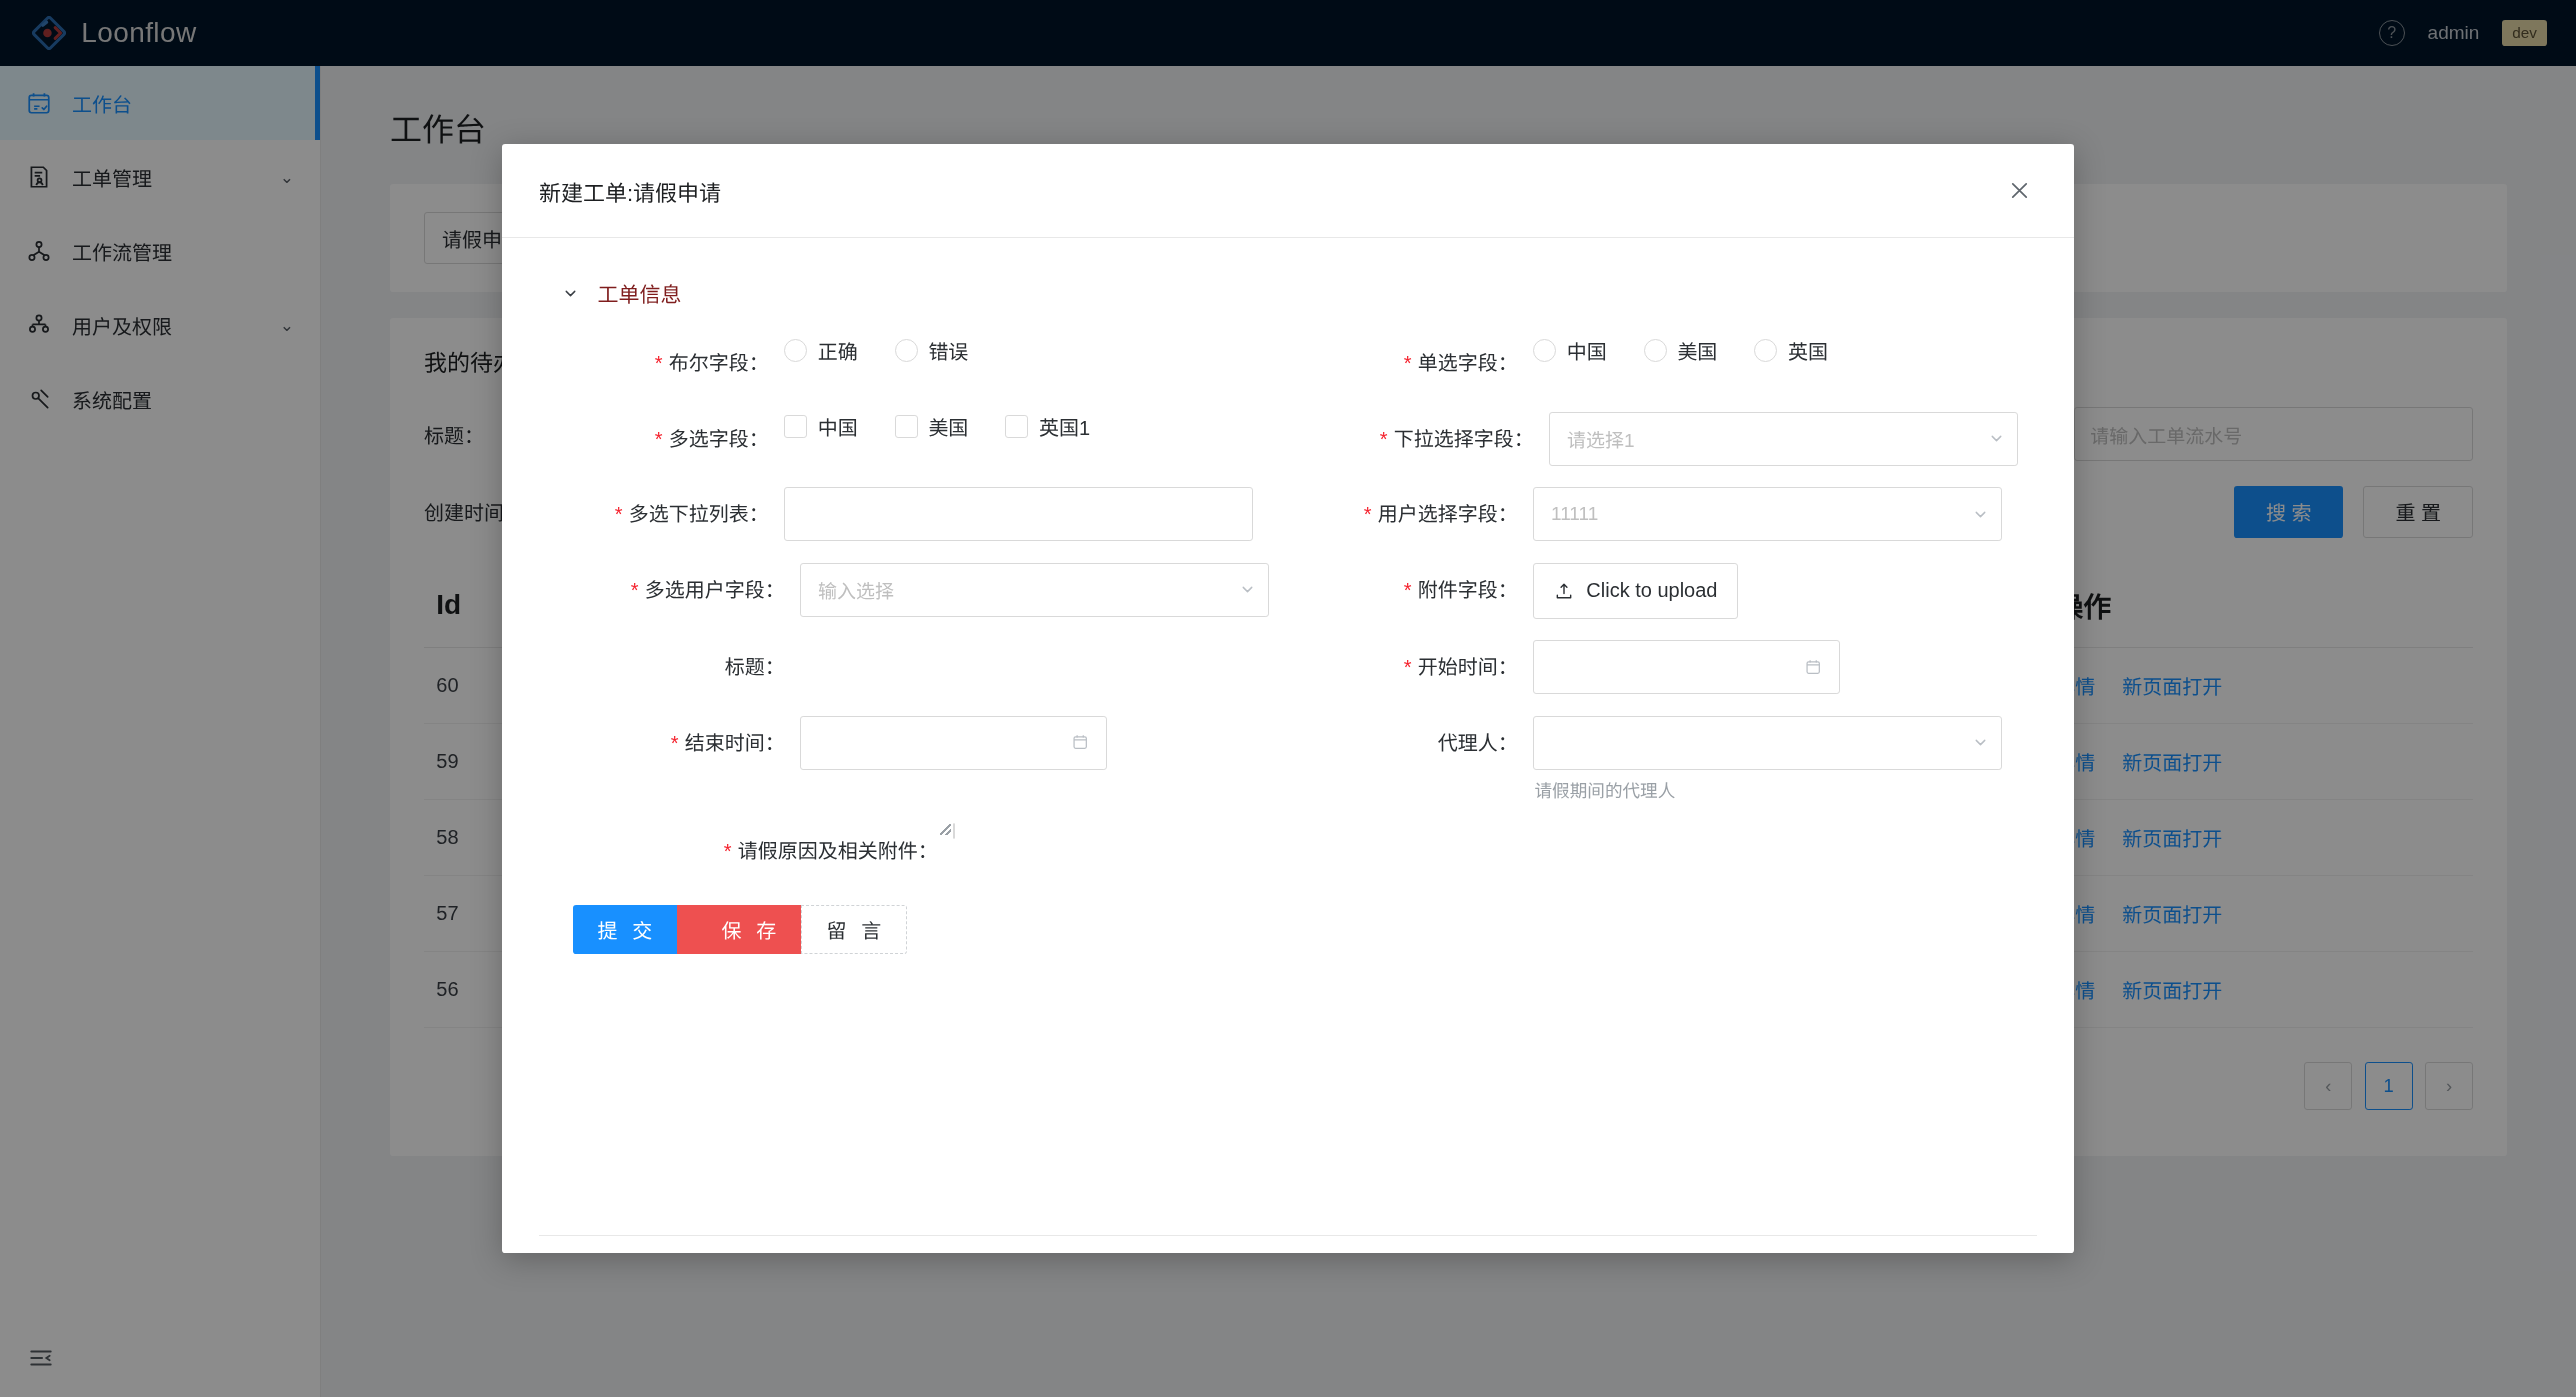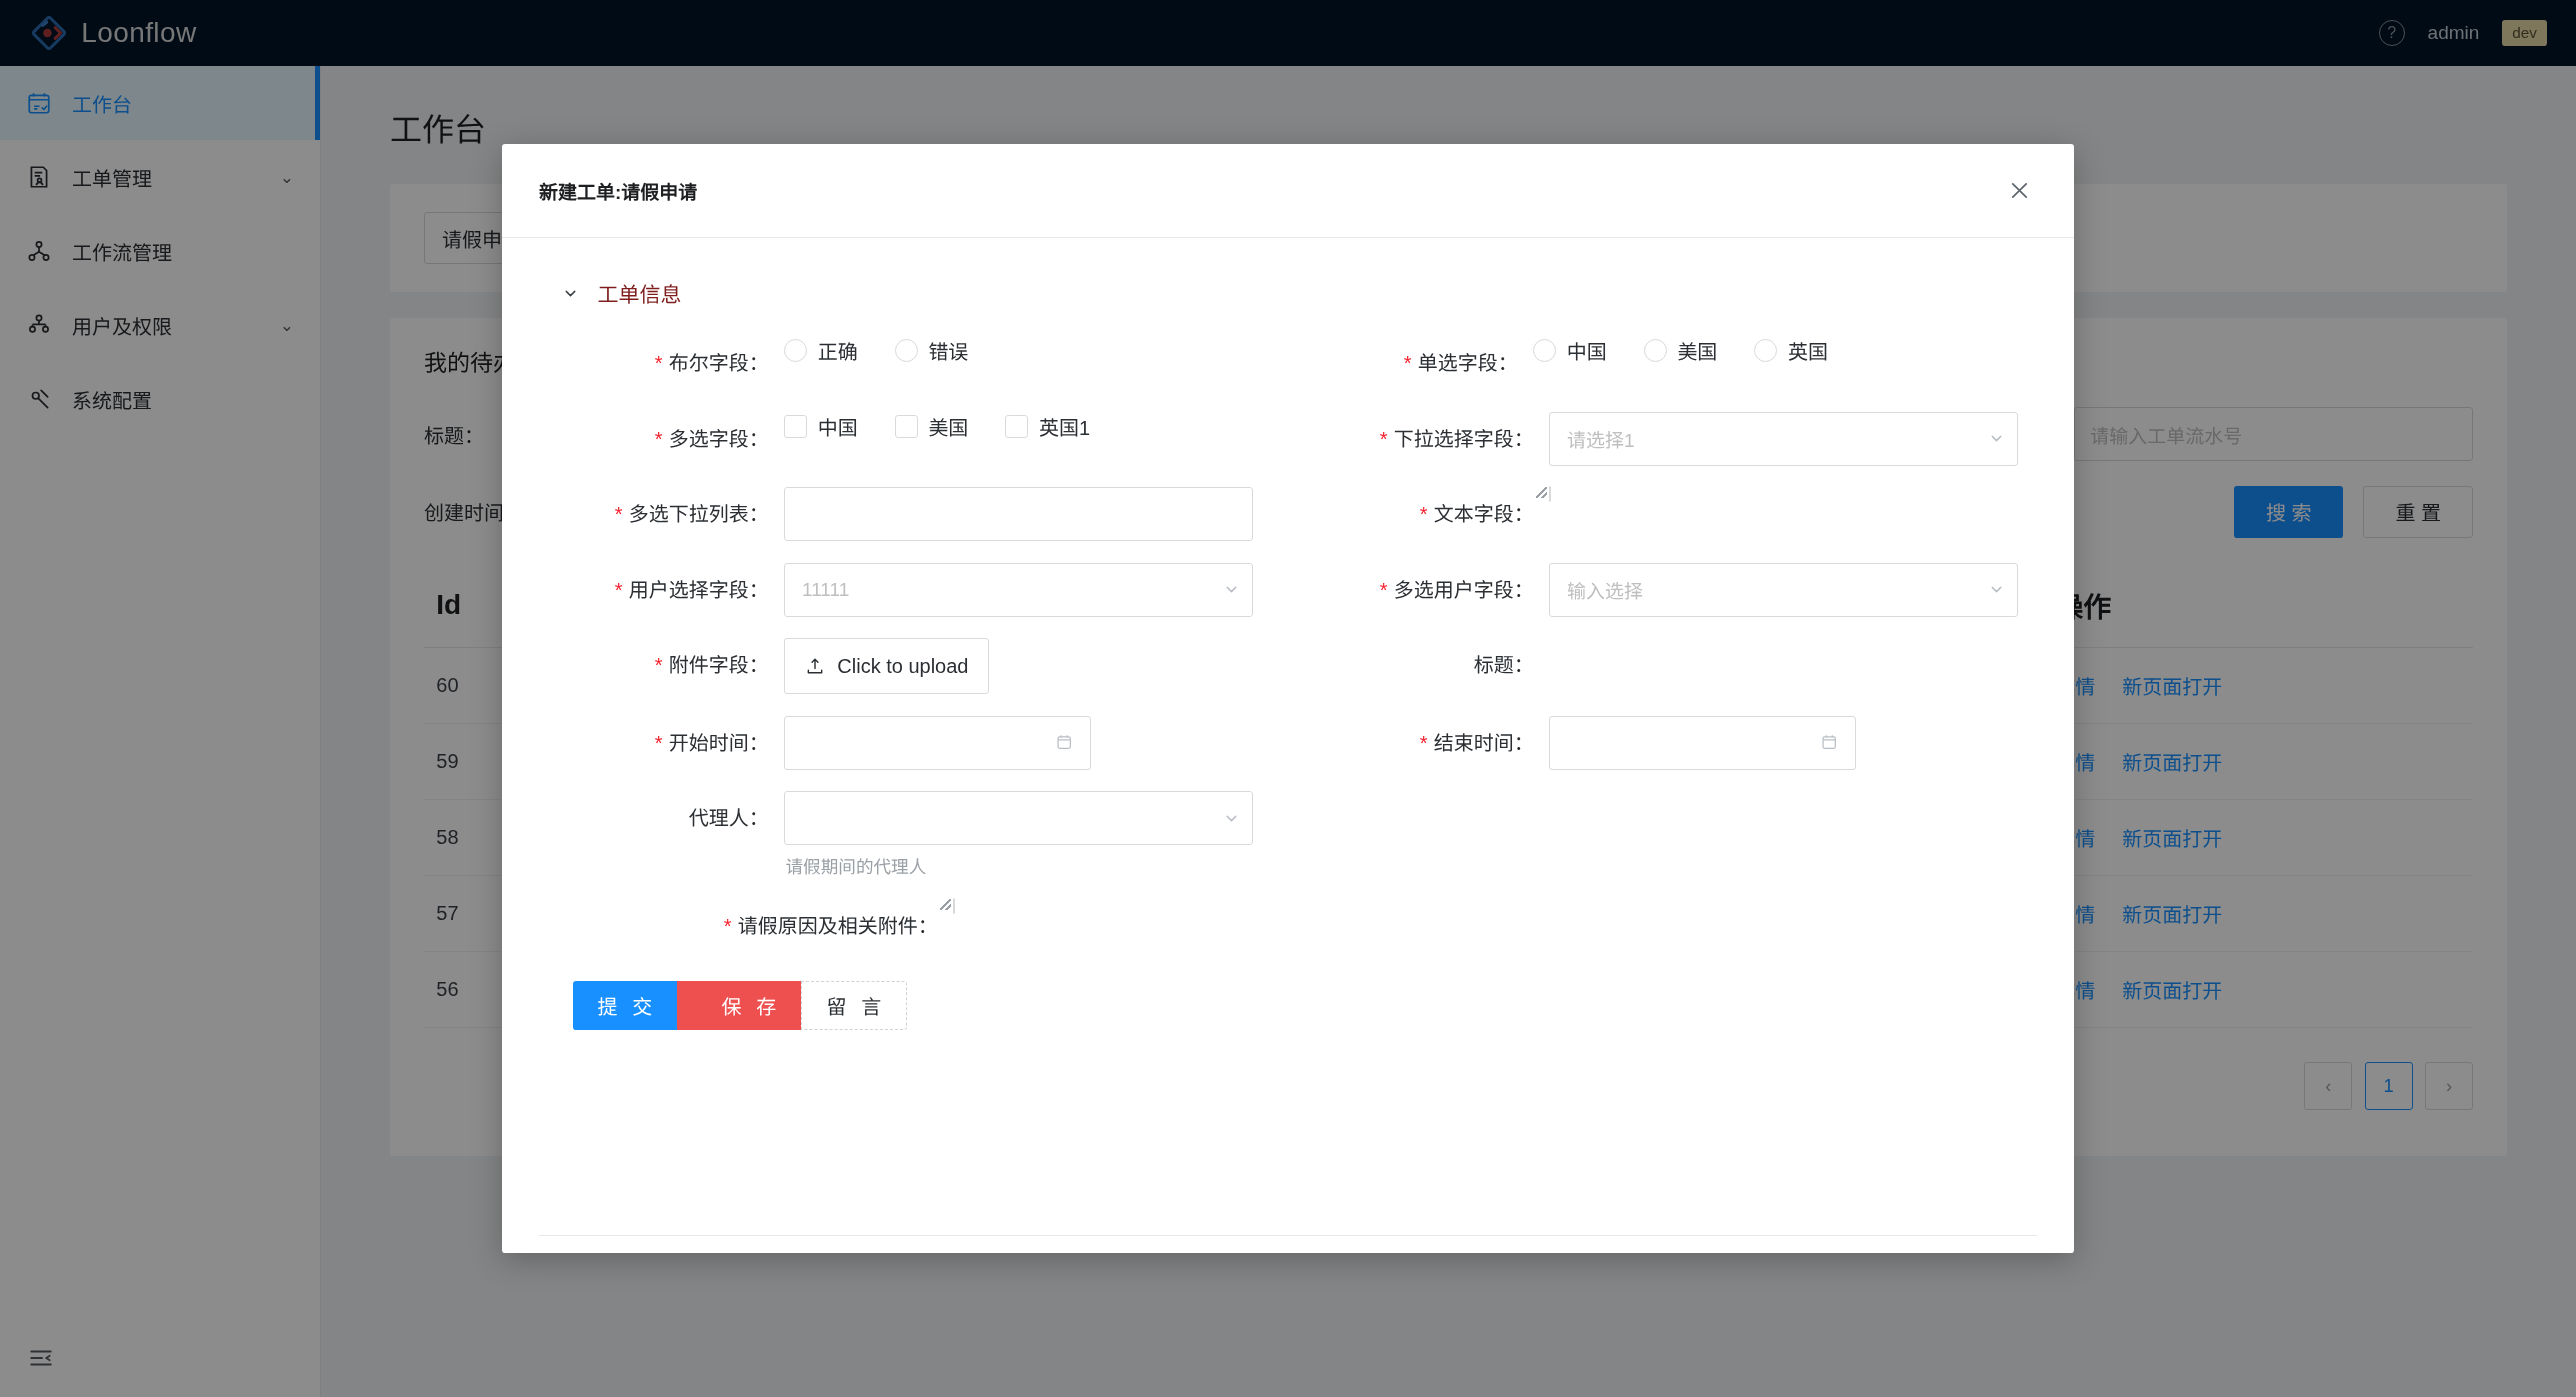--- a/index.html
+++ b/index.html
@@ -116,21 +116,21 @@
     position: absolute; z-index: 11;
     left: 502px; top: 144px; width: 1572px; height: 1109px;
     background: #fff; border-radius: 3.1px;
     box-shadow: 0 6.1px 31px rgba(0,0,0,.25);
     display: flex; flex-direction: column;
   }
   .modal-header {
     height: 94px; border-bottom: 0.8px solid #e8e8e8;
     display: flex; align-items: center; padding: 0 37px;
   }
-  .modal-title { font-size: 19px; font-weight: bold; color: #1d1f21; }
+  .modal-title { font-size: 22px; font-weight: normal; color: #1d1f21; }
   .modal-close {
     margin-left: auto; width: 35px; height: 35px;
     display: flex; align-items: center; justify-content: center;
     color: #5f666d;
   }
   .modal-body { flex: 1; overflow: hidden; padding: 23px 37px 0 37px; }
 
   .section-head {
     display: flex; align-items: center; gap: 18.4px;
     font-size: 21px; color: #7f1d1d; margin: 17px 0 28px 23px;
@@ -488,26 +488,20 @@
 
         <div class="cell">
           <span class="lbl req">多选下拉列表：</span>
           <span class="ctl">
             <span class="input">
               <span class="ph"></span>
             </span>
           </span>
         </div>
 
-        <div class="cell tall">
-          <span class="lbl wide req">文本字段：</span>
-          <span class="ctl">
-            <span class="textarea"></span>
-          </span>
-        </div>
 
         <div class="cell">
           <span class="lbl req">用户选择字段：</span>
           <span class="ctl">
             <span class="input select">
               <span class="ph">11111</span>
               <span class="sel-caret">
                 <svg width="17" height="17" viewBox="0 0 24 24" fill="none" stroke="#b9bec4" stroke-width="2" stroke-linecap="round" stroke-linejoin="round">
                     <path d="M6 9l6 6 6-6"></path>
                   </svg>

